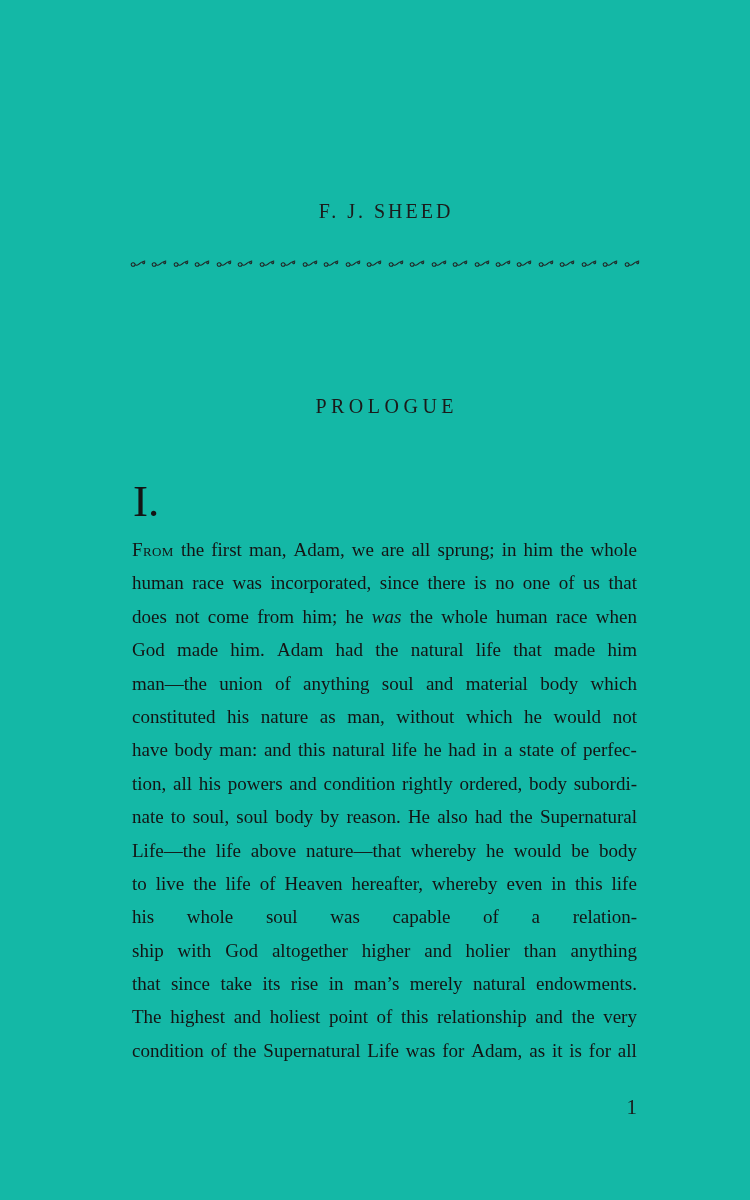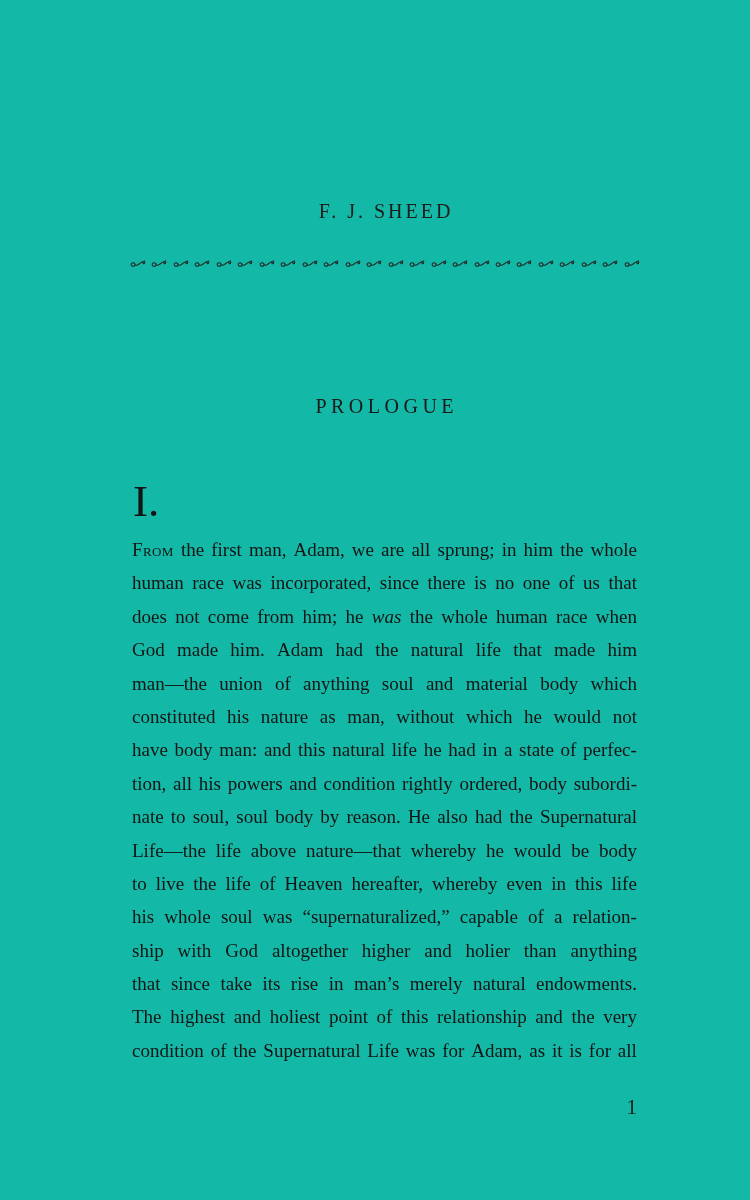--- a/index.html
+++ b/index.html
@@ -336,21 +336,20 @@
         <span class="w">even</span>
         <span class="w">in</span>
         <span class="w">this</span>
         <span class="w">life</span>
       </div>
       <div class="pline">
         <span class="w">his</span>
         <span class="w">whole</span>
         <span class="w">soul</span>
         <span class="w">was</span>
-        <span class="w">“supernaturalized,”</span>
         <span class="w">capable</span>
         <span class="w">of</span>
         <span class="w">a</span>
         <span class="w">relation-</span>
       </div>
       <div class="pline">
         <span class="w">ship</span>
         <span class="w">with</span>
         <span class="w">God</span>
         <span class="w">altogether</span>

